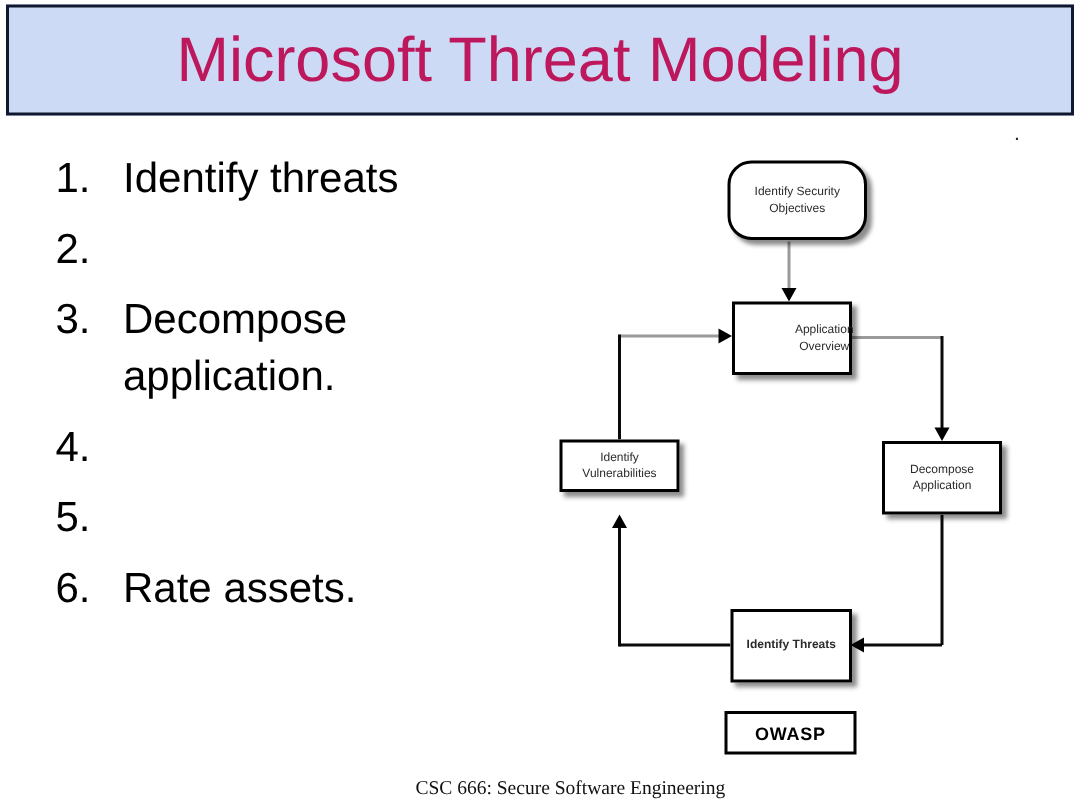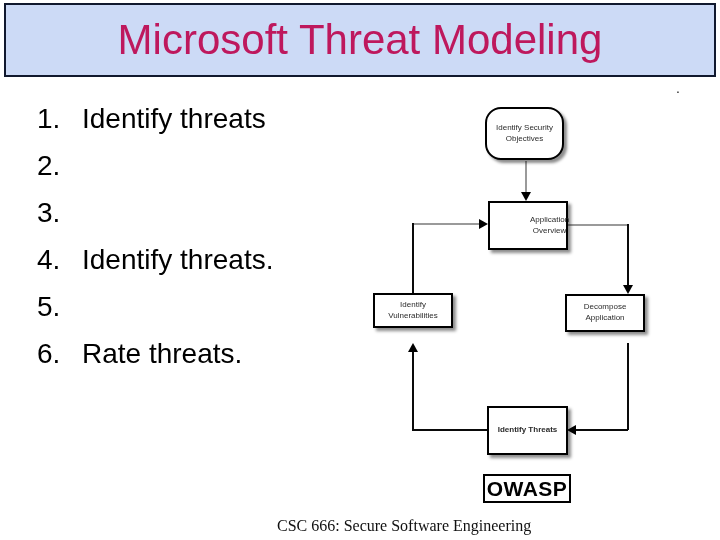--- a/index.html
+++ b/index.html
@@ -25,30 +25,30 @@
   .step .num{flex:0 0 62px;padding-left:17px;box-sizing:border-box;}
   .step .txt{flex:1;}
   
   .node{
     position:absolute;background:#fff;border:2px solid #000;box-sizing:border-box;
     display:flex;align-items:center;justify-content:center;text-align:center;
     font-size:8px;line-height:1.35;color:#2b2b2b;
     box-shadow:3px 3px 3px rgba(0,0,0,0.45);padding:2px;
   }
   .node.rounded{border-radius:16px;}
-  .n-objectives{left:485px;top:107px;width:79px;height:53px;}
+  .n-objectives{left:485px;top:107px;width:93px;height:53px;}
   .n-overview{left:488px;top:201px;width:80px;height:49px;padding-left:45px;}
   .n-vuln{left:373px;top:293px;width:80px;height:35px;}
-  .n-decompose{left:565px;top:294px;width:80px;height:38px;}
+  .n-decompose{left:588px;top:294px;width:80px;height:49px;}
   .n-threats{left:487px;top:406px;width:81px;height:49px;font-weight:bold;}
   .owasp{
     position:absolute;left:483px;top:474px;width:88px;height:29px;
     background:#fff;border:2px solid #000;box-sizing:border-box;
     display:flex;align-items:center;justify-content:center;
-    font-size:21px;font-weight:600;letter-spacing:0.5px;color:#000;
+    font-size:12px;font-weight:600;letter-spacing:0.5px;color:#000;
   }
   
   .line{position:absolute;}
   .grey{background:#9a9a9a;}
   .black{background:#0a0a0a;}
   .l-obj-ov   {left:525px;top:161px;width:2px;height:32px;}
   .l-vu-ov-h  {left:413px;top:223px;width:69px;height:2px;}
   .l-vu-ov-v  {left:412px;top:223px;width:2px;height:70px;}
   .l-ov-de-h  {left:567px;top:224px;width:61px;height:2px;}
   .l-ov-de-v  {left:627px;top:224px;width:2px;height:62px;}
@@ -64,21 +64,21 @@
   .arr.left {border-top:5px solid transparent;border-bottom:5px solid transparent;border-right:9px solid #000;}
   .a-obj-ov {left:521px;top:192px;}
   .a-vu-ov  {left:479px;top:219px;}
   .a-ov-de  {left:623px;top:285px;}
   .a-de-th  {left:567px;top:425px;}
   .a-th-vu  {left:408px;top:343px;}
   
   .footer{
     position:absolute;left:277px;top:517px;
     font-family:"Liberation Serif","DejaVu Serif",serif;
-    font-size:16px;color:#111;white-space:nowrap;
+    font-size:13px;color:#111;white-space:nowrap;
   }
 </style>
 </head>
 <body>
 
 <div class="slide">
 
   <div class="title-bar">
     <h1>Microsoft Threat Modeling</h1>
   </div>
@@ -88,31 +88,31 @@
   <div class="steps">
     <div class="step">
       <span class="num">1.</span>
       <span class="txt">Identify threats</span>
     </div>
     <div class="step">
       <span class="num">2.</span>
     </div>
     <div class="step">
       <span class="num">3.</span>
+      <span class="txt">Decompose application.</span>
     </div>
     <div class="step">
       <span class="num">4.</span>
-      <span class="txt">Identify threats.</span>
     </div>
     <div class="step">
       <span class="num">5.</span>
     </div>
     <div class="step">
       <span class="num">6.</span>
-      <span class="txt">Rate threats.</span>
+      <span class="txt">Rate assets.</span>
     </div>
   </div>
 
   <div>
 
     <div class="line grey  l-obj-ov"></div>
     <div class="arr down   a-obj-ov"></div>
 
     <div class="line grey  l-vu-ov-h"></div>
     <div class="line black l-vu-ov-v"></div>

